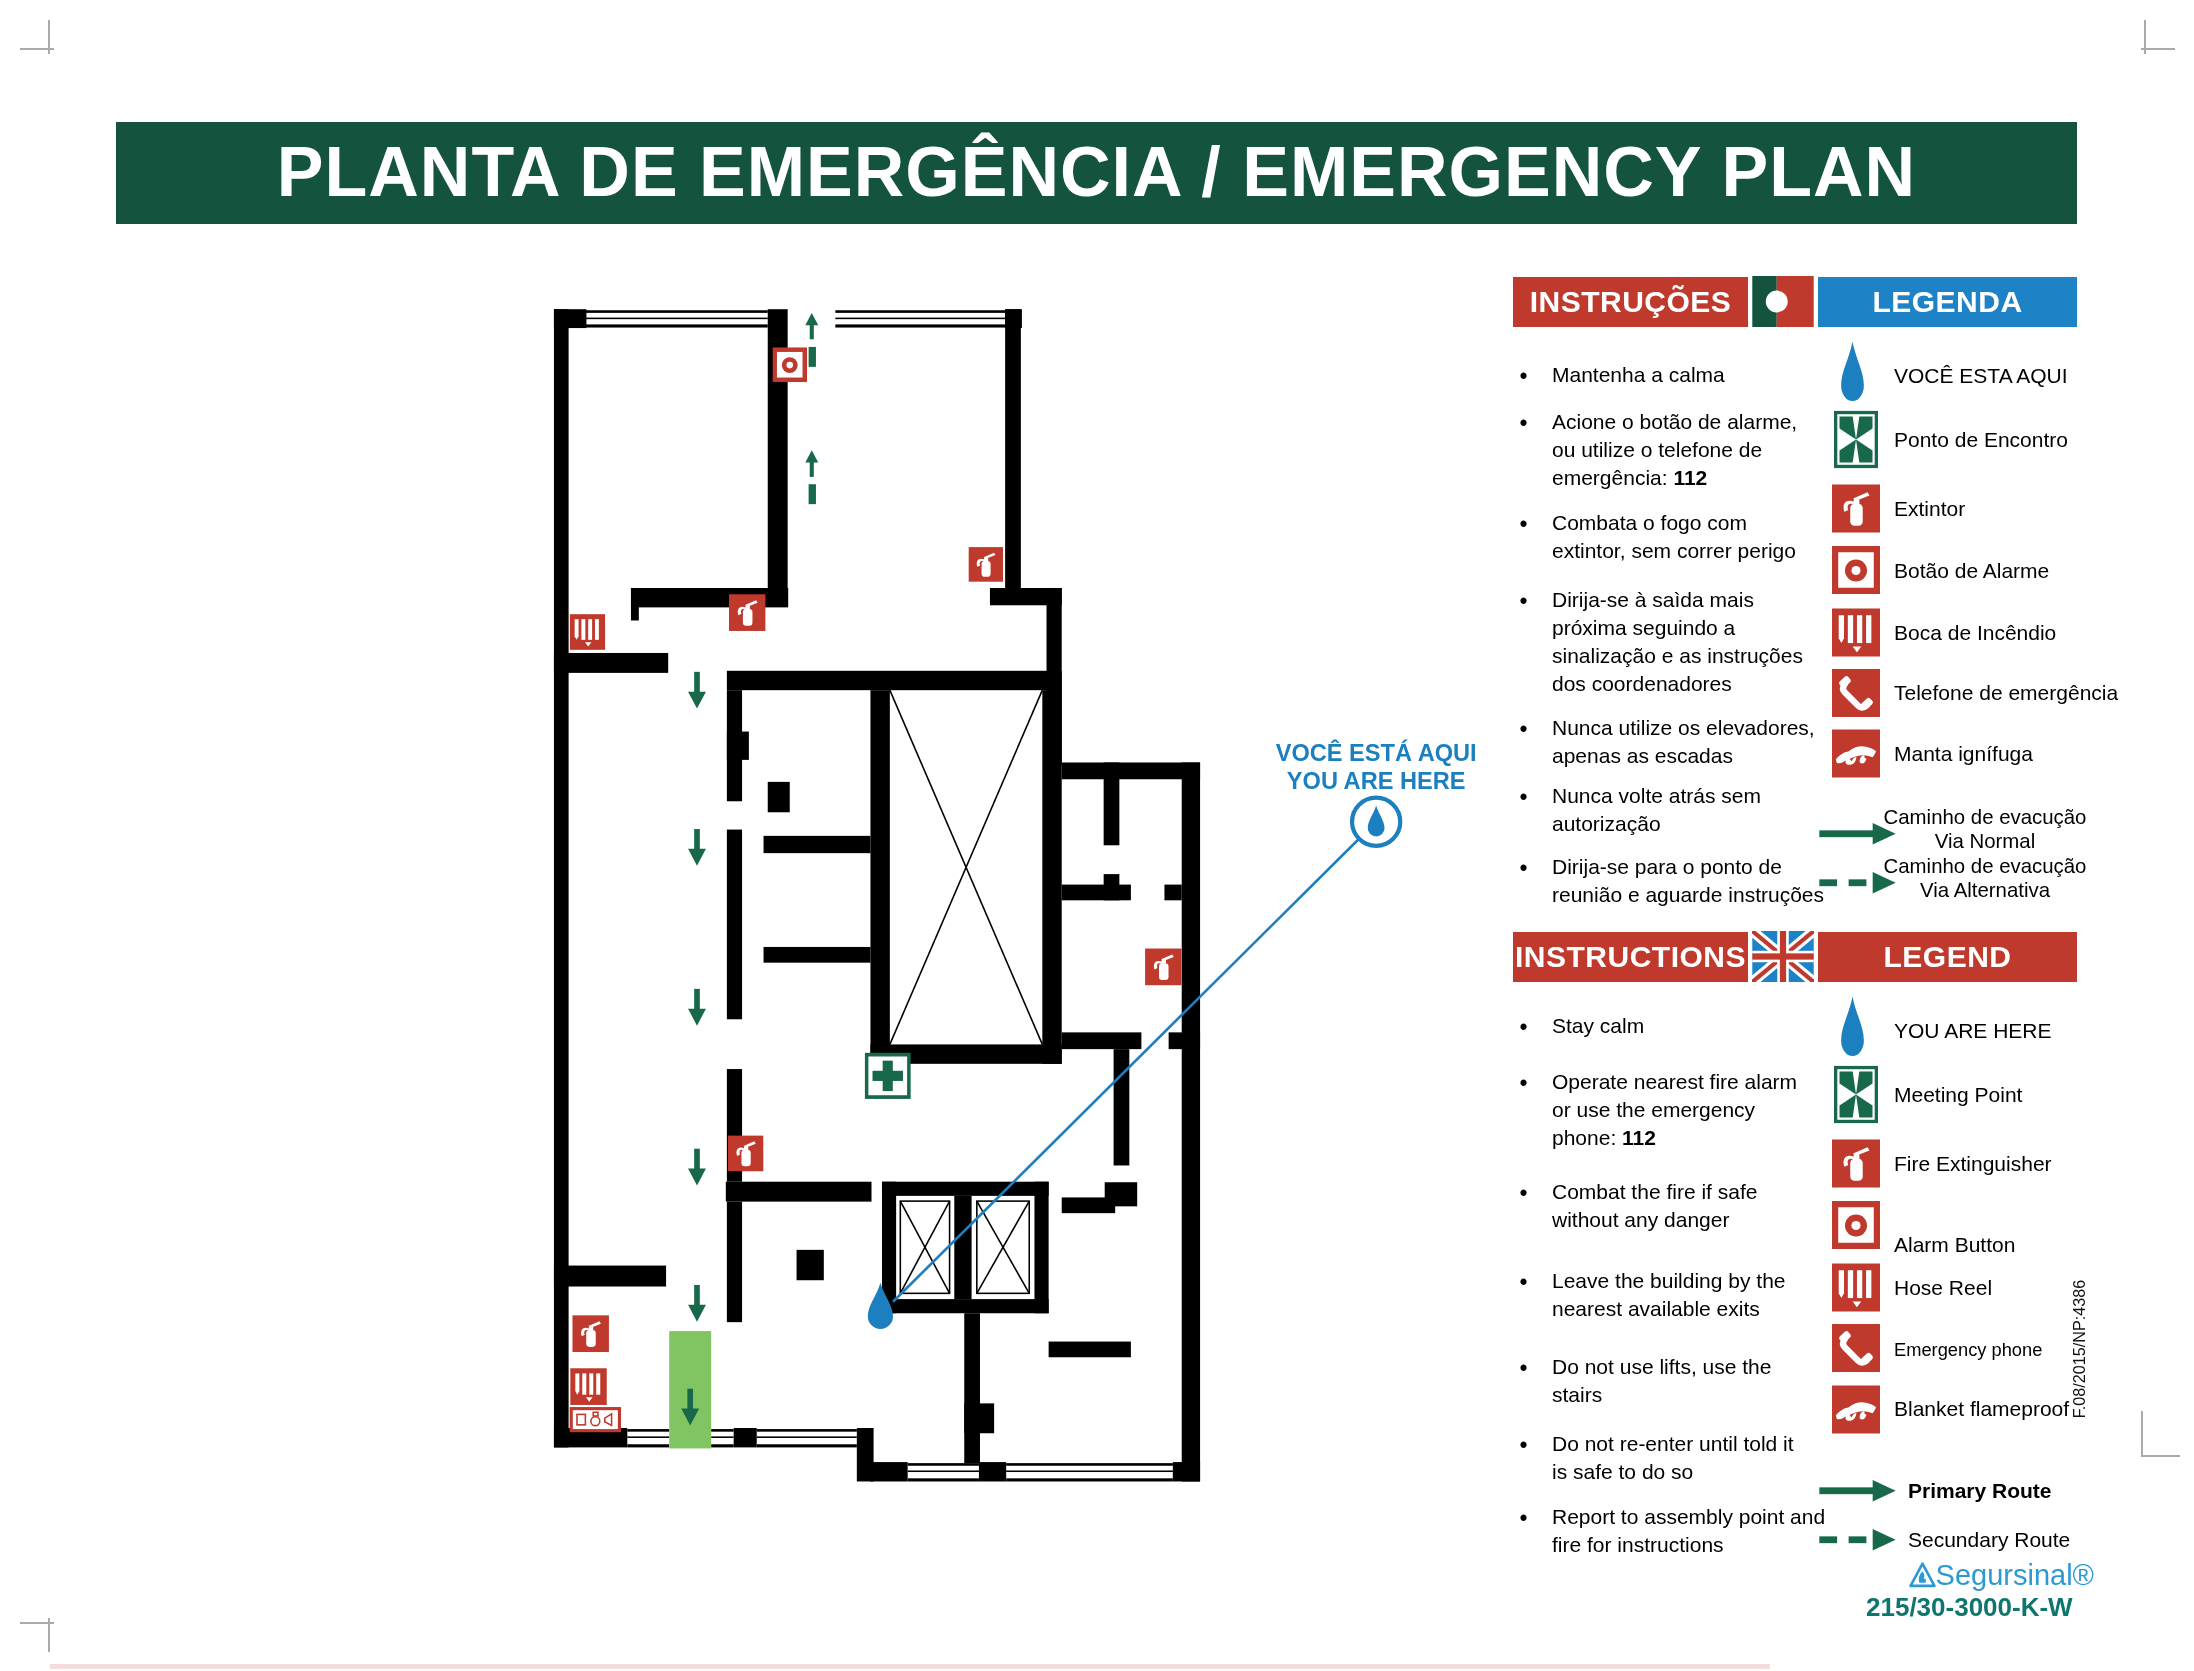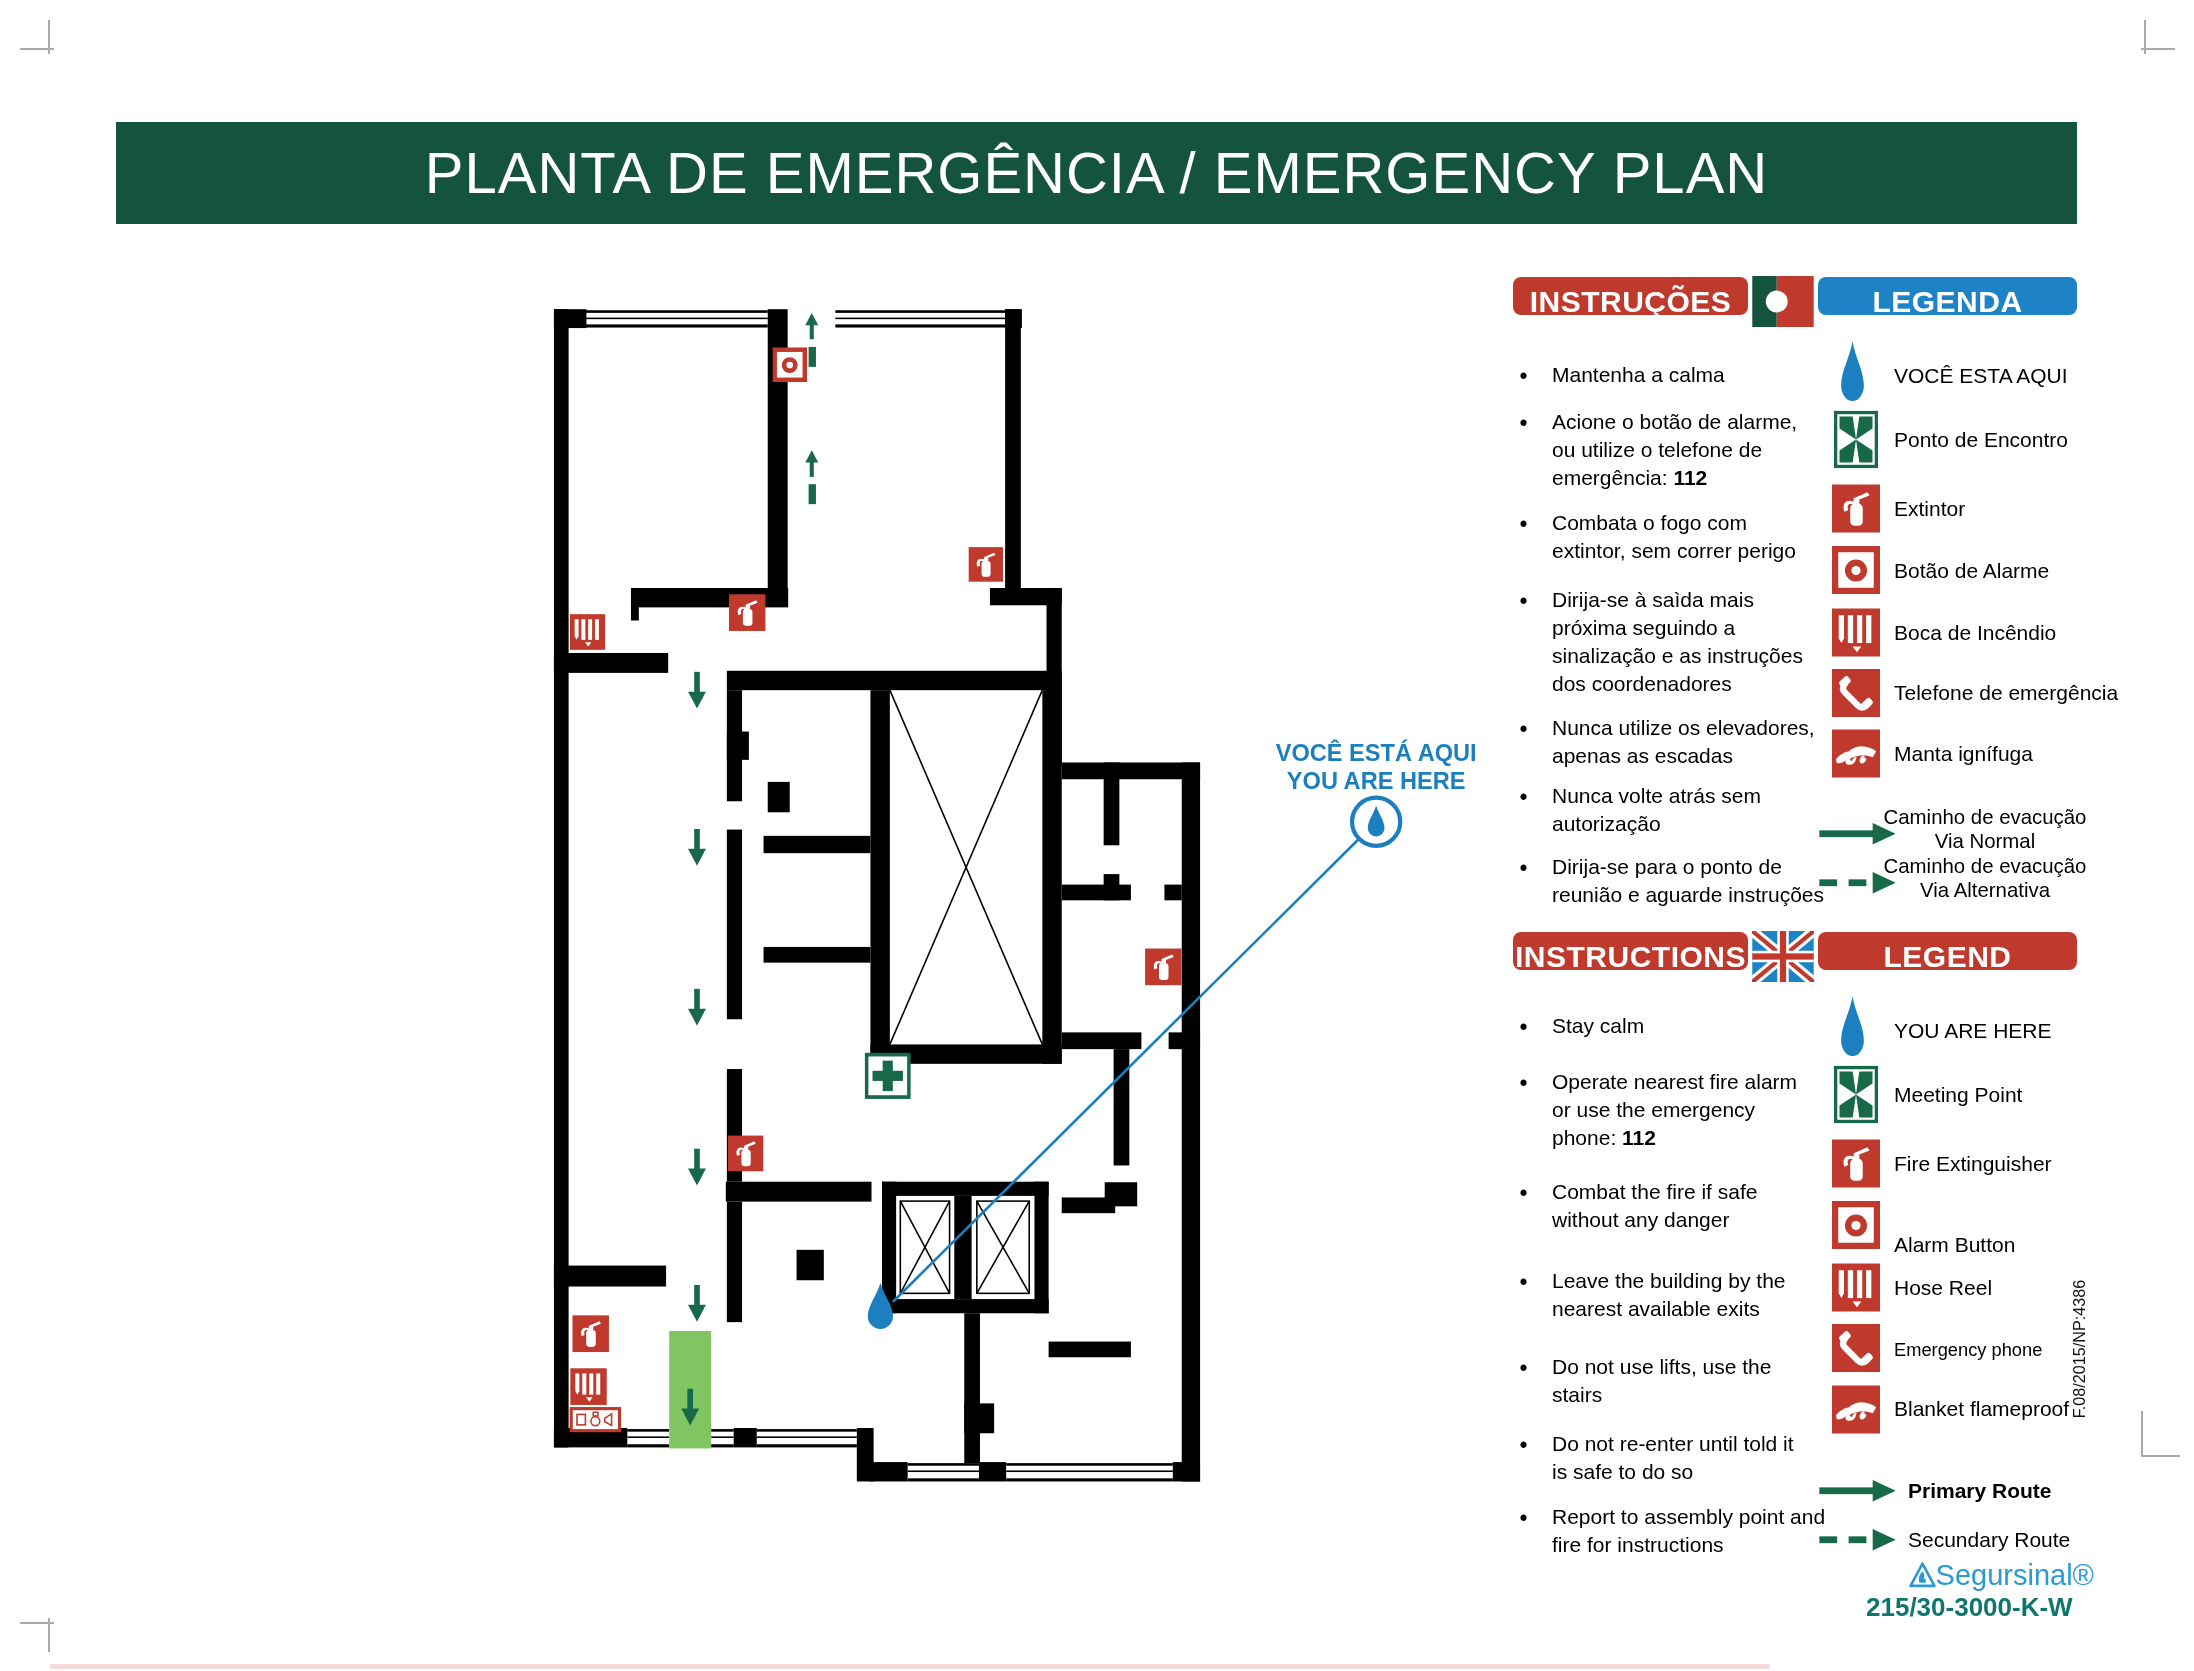--- a/index.html
+++ b/index.html
@@ -1,21 +1,21 @@
 <!DOCTYPE html>
 <html style="font-size:8.4px"><head>
 <meta charset="utf-8">
 <style>
   html,body{margin:0;padding:0;background:#e8e8e8;}
   .page{position:relative;width:2194px;height:1672px;background:#ffffff;overflow:hidden;
         font-family:"Liberation Sans", sans-serif;color:#000;}
   .abs{position:absolute;}
   .banner{position:absolute;left:116px;top:122px;width:1961px;height:102px;background:#14533d;
-          color:#fff;font-weight:normal;font-size:58px;text-align:center;line-height:101px;letter-spacing:1px;}
-  .hdr{position:absolute;height:38px;color:#fff;font-weight:bold;font-size:30px;text-align:center;line-height:50px;letter-spacing:0.5px;border-radius:8px;}
+          color:#fff;font-weight:bold;font-size:70px;text-align:center;line-height:101px;letter-spacing:1px;}
+  .hdr{position:absolute;height:50px;color:#fff;font-weight:bold;font-size:30px;text-align:center;line-height:50px;letter-spacing:0.5px;}
   .hdr-red{background:#bf3a2c;}
   .hdr-blue{background:#1e82c6;}
   .ins-item{position:absolute;font-size:21px;line-height:28px;width:335px;}
   .ins-item .bullet{position:absolute;left:-32.5px;top:1px;font-size:23px;}
   .leg-label{position:absolute;font-size:21px;line-height:25px;white-space:nowrap;}
   .leg-label.small{font-size:18.3px;}
   .leg-label.center2{text-align:center;white-space:normal;width:210px;line-height:23.6px;font-size:20.4px;}
   .leg-icon{position:absolute;}
   .piso{position:absolute;left:1294px;top:1505px;font-size:64px;font-weight:bold;letter-spacing:1.6px;}
   .brandrow{position:absolute;left:1866px;top:1561px;width:228px;text-align:right;color:#2b9ad3;

